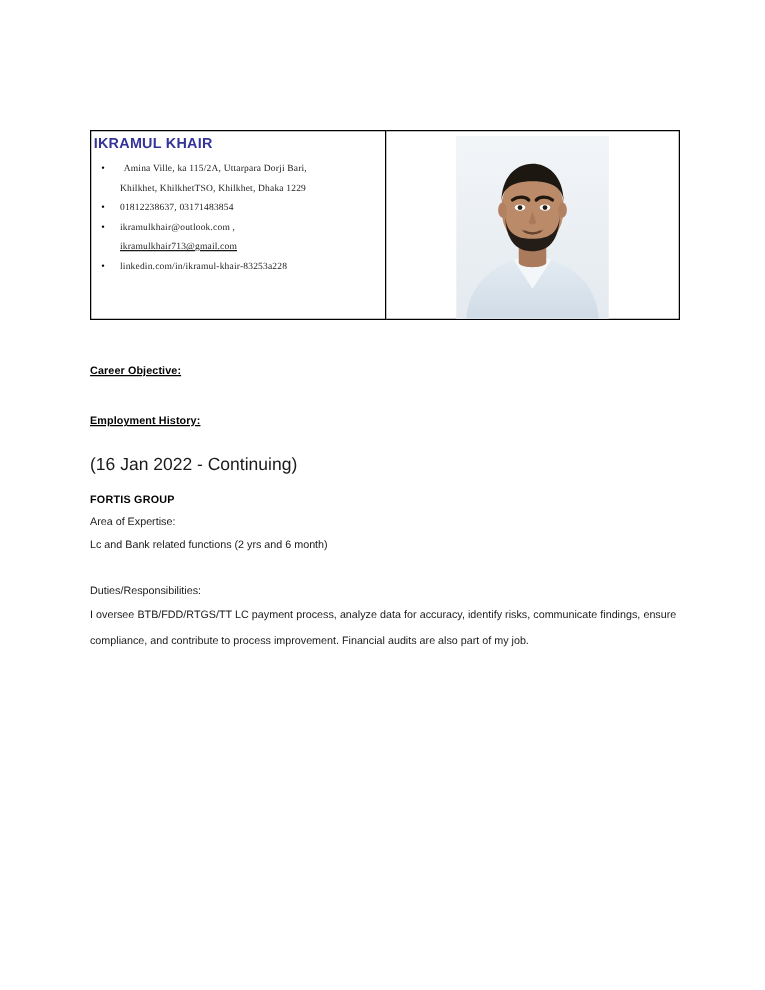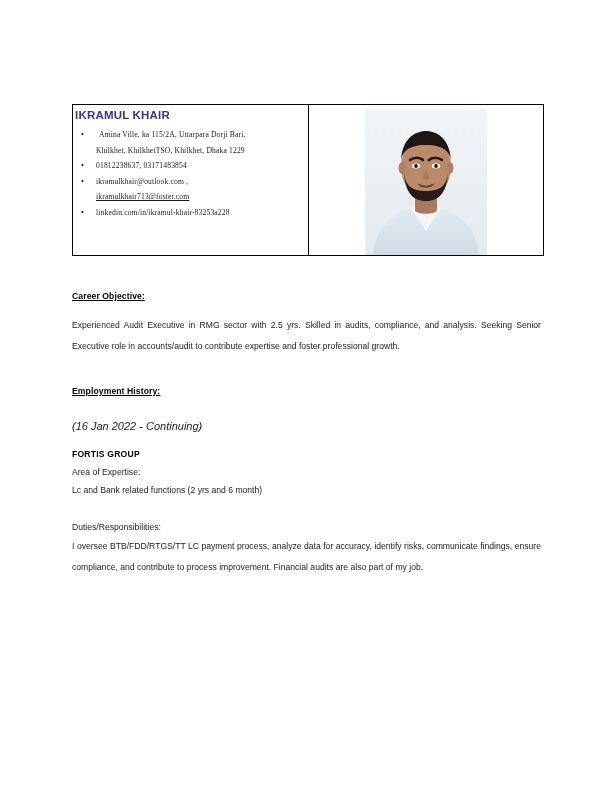--- a/index.html
+++ b/index.html
@@ -120,25 +120,24 @@
   .gap-sm { height: 10px; }
 
   .job-title {
     font-size: 8.6px;
     font-weight: bold;
     margin: 0;
     line-height: 17px;
     letter-spacing: 0.1px;
   }
   .job-dates {
-    font-size: 11px;
+    font-size: 14px;
     margin: 0;
     line-height: 18px;
     color: #1a1a1a;
-    font-style: italic;
   }
   .company {
     font-size: 8.6px;
     font-weight: bold;
     margin: 0;
     line-height: 18px;
     letter-spacing: 0.2px;
   }
   .plain-line {
     font-size: 8.6px;
@@ -171,21 +170,21 @@
             <span class="contact-line indent-first"> Amina Ville, ka 115/2A, Uttarpara Dorji Bari,</span>
             <span class="contact-line">Khilkhet, KhilkhetTSO, Khilkhet, Dhaka 1229</span>
           </li>
 
           <li>
             <span class="contact-line">01812238637, 03171483854</span>
           </li>
 
           <li>
             <span class="contact-line">ikramulkhair@outlook.com ,</span>
-            <span class="contact-line link-underline">ikramulkhair713@foster.com</span>
+            <span class="contact-line link-underline">ikramulkhair713@gmail.com</span>
           </li>
 
           <li>
             <span class="contact-line">linkedin.com/in/ikramul-khair-83253a228</span>
           </li>
 
         </ul>
       </td>
 
       <td class="cell-photo">
@@ -232,21 +231,20 @@
           </svg>
         </div>
       </td>
     </tr>
   </tbody>
     </table>
 
   <div class="content">
 
     <div class="sec-head">Career Objective:</div>
-    <p class="body-text first">Experienced Audit Executive in RMG sector with 2.5 yrs. Skilled in audits, compliance, and analysis. Seeking Senior Executive role in accounts/audit to contribute expertise and foster professional growth.</p>
 
     <div class="gap-lg"></div>
 
     <div class="sec-head">Employment History:</div>
 
     <div class="gap-md"></div>
 
     <div>
       <p class="job-dates">(16 Jan 2022 - Continuing)</p>
 

